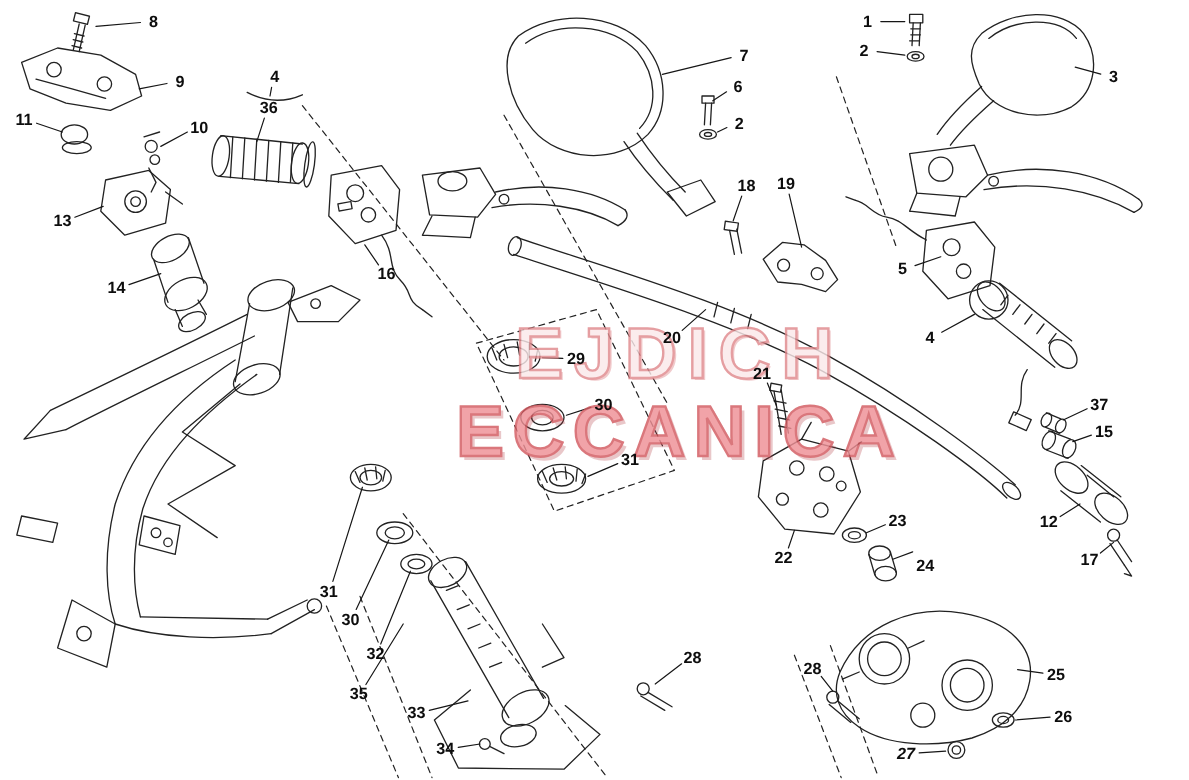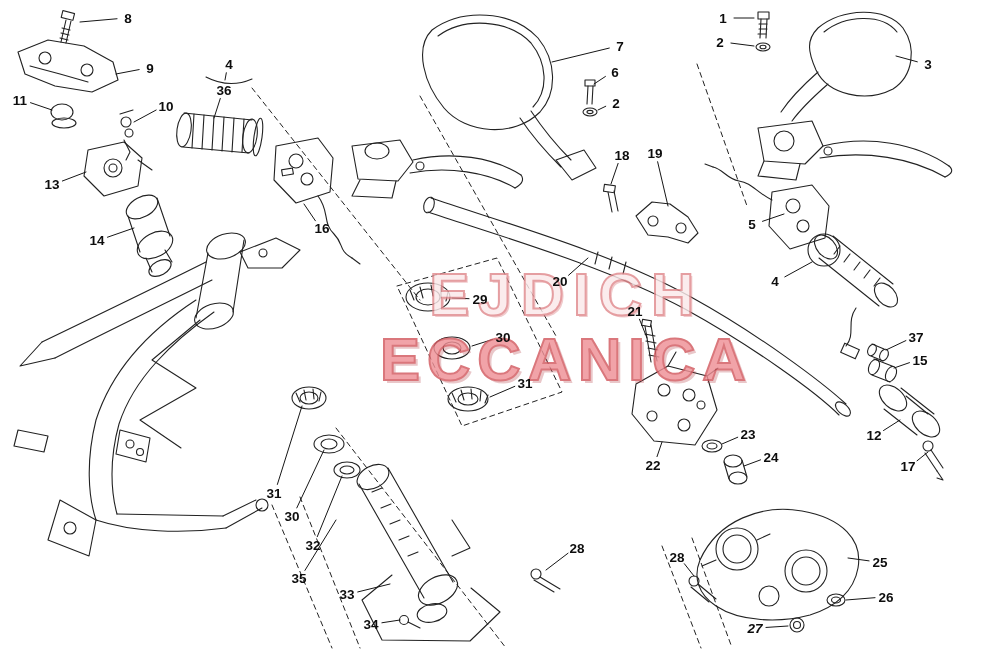--- a/index.html
+++ b/index.html
@@ -389,21 +389,21 @@
       <span class="callout" style="left: 480px; top: 299px;">29</span>
       <span class="callout" style="left: 503px; top: 337px;">30</span>
       <span class="callout" style="left: 525px; top: 383px;">31</span>
       <span class="callout" style="left: 635px; top: 311px;">21</span>
       <span class="callout" style="left: 916px; top: 337px;">37</span>
       <span class="callout" style="left: 920px; top: 360px;">15</span>
       <span class="callout" style="left: 874px; top: 435px;">12</span>
       <span class="callout" style="left: 908px; top: 466px;">17</span>
       <span class="callout" style="left: 748px; top: 434px;">23</span>
       <span class="callout" style="left: 653px; top: 465px;">22</span>
-      <span class="callout" style="left: 771px; top: 457px;">24</span>
+      <span class="callout" style="left: 771px; top: 471px;">24</span>
       <span class="callout" style="left: 274px; top: 493px;">31</span>
       <span class="callout" style="left: 292px; top: 516px;">30</span>
       <span class="callout" style="left: 313px; top: 545px;">32</span>
       <span class="callout" style="left: 299px; top: 578px;">35</span>
       <span class="callout" style="left: 347px; top: 594px;">33</span>
       <span class="callout" style="left: 371px; top: 624px;">34</span>
       <span class="callout" style="left: 577px; top: 548px;">28</span>
       <span class="callout" style="left: 677px; top: 557px;">28</span>
       <span class="callout" style="left: 880px; top: 562px;">25</span>
       <span class="callout" style="left: 886px; top: 597px;">26</span>

